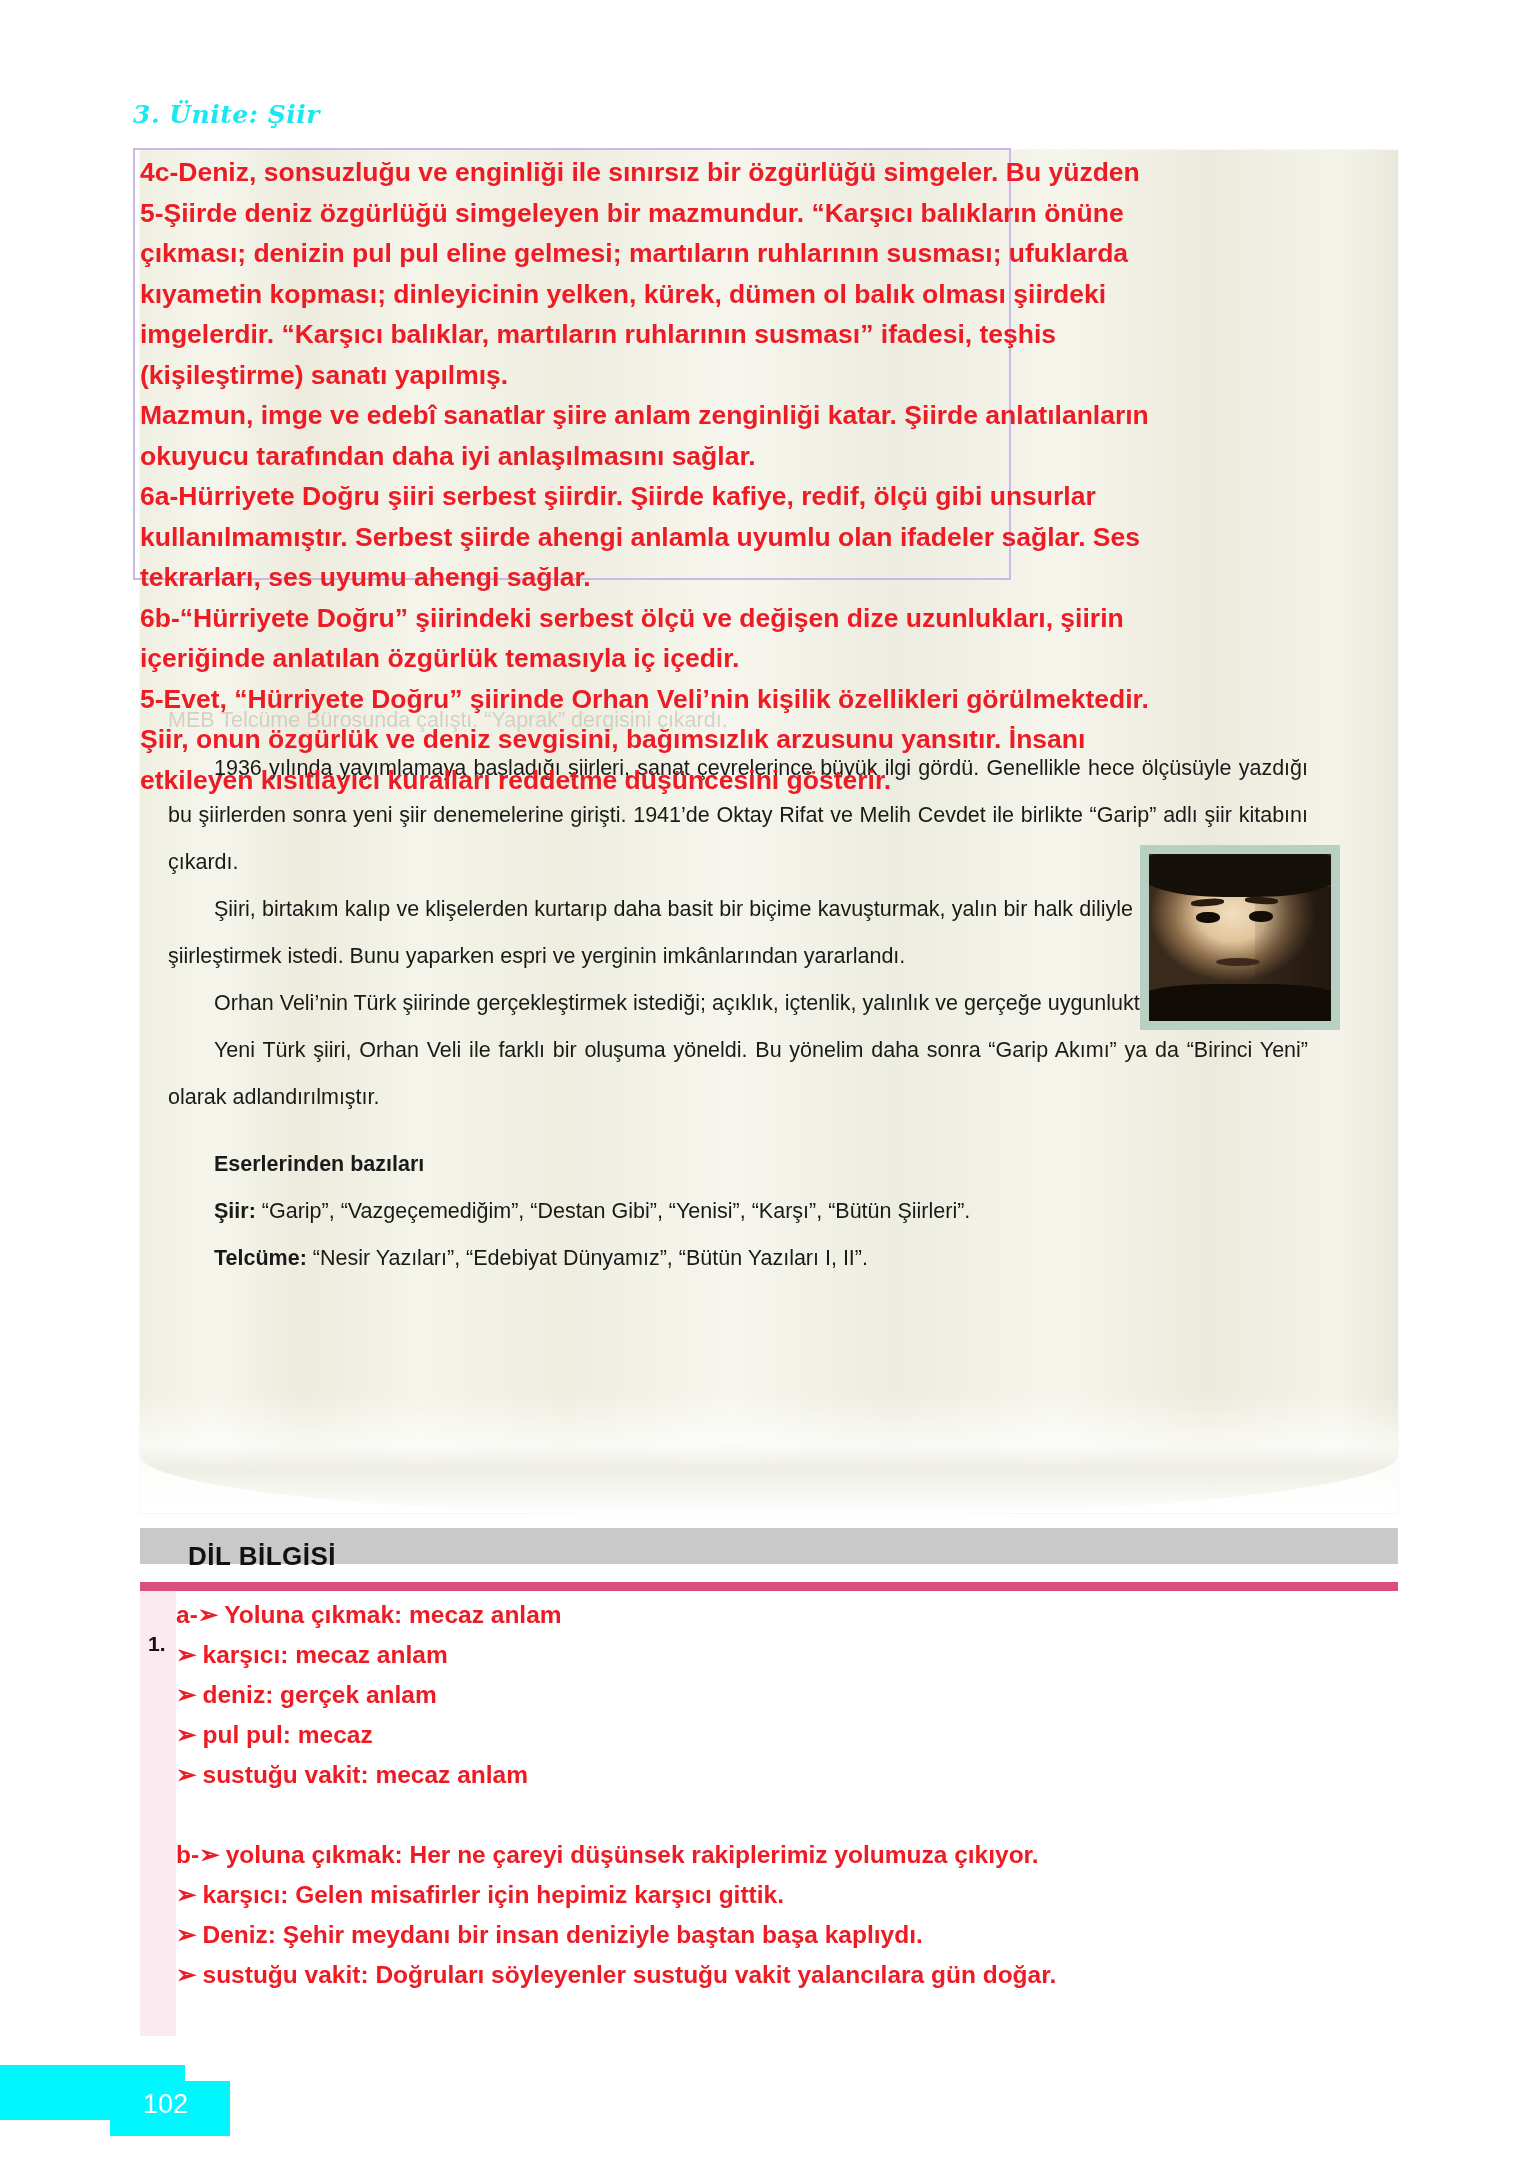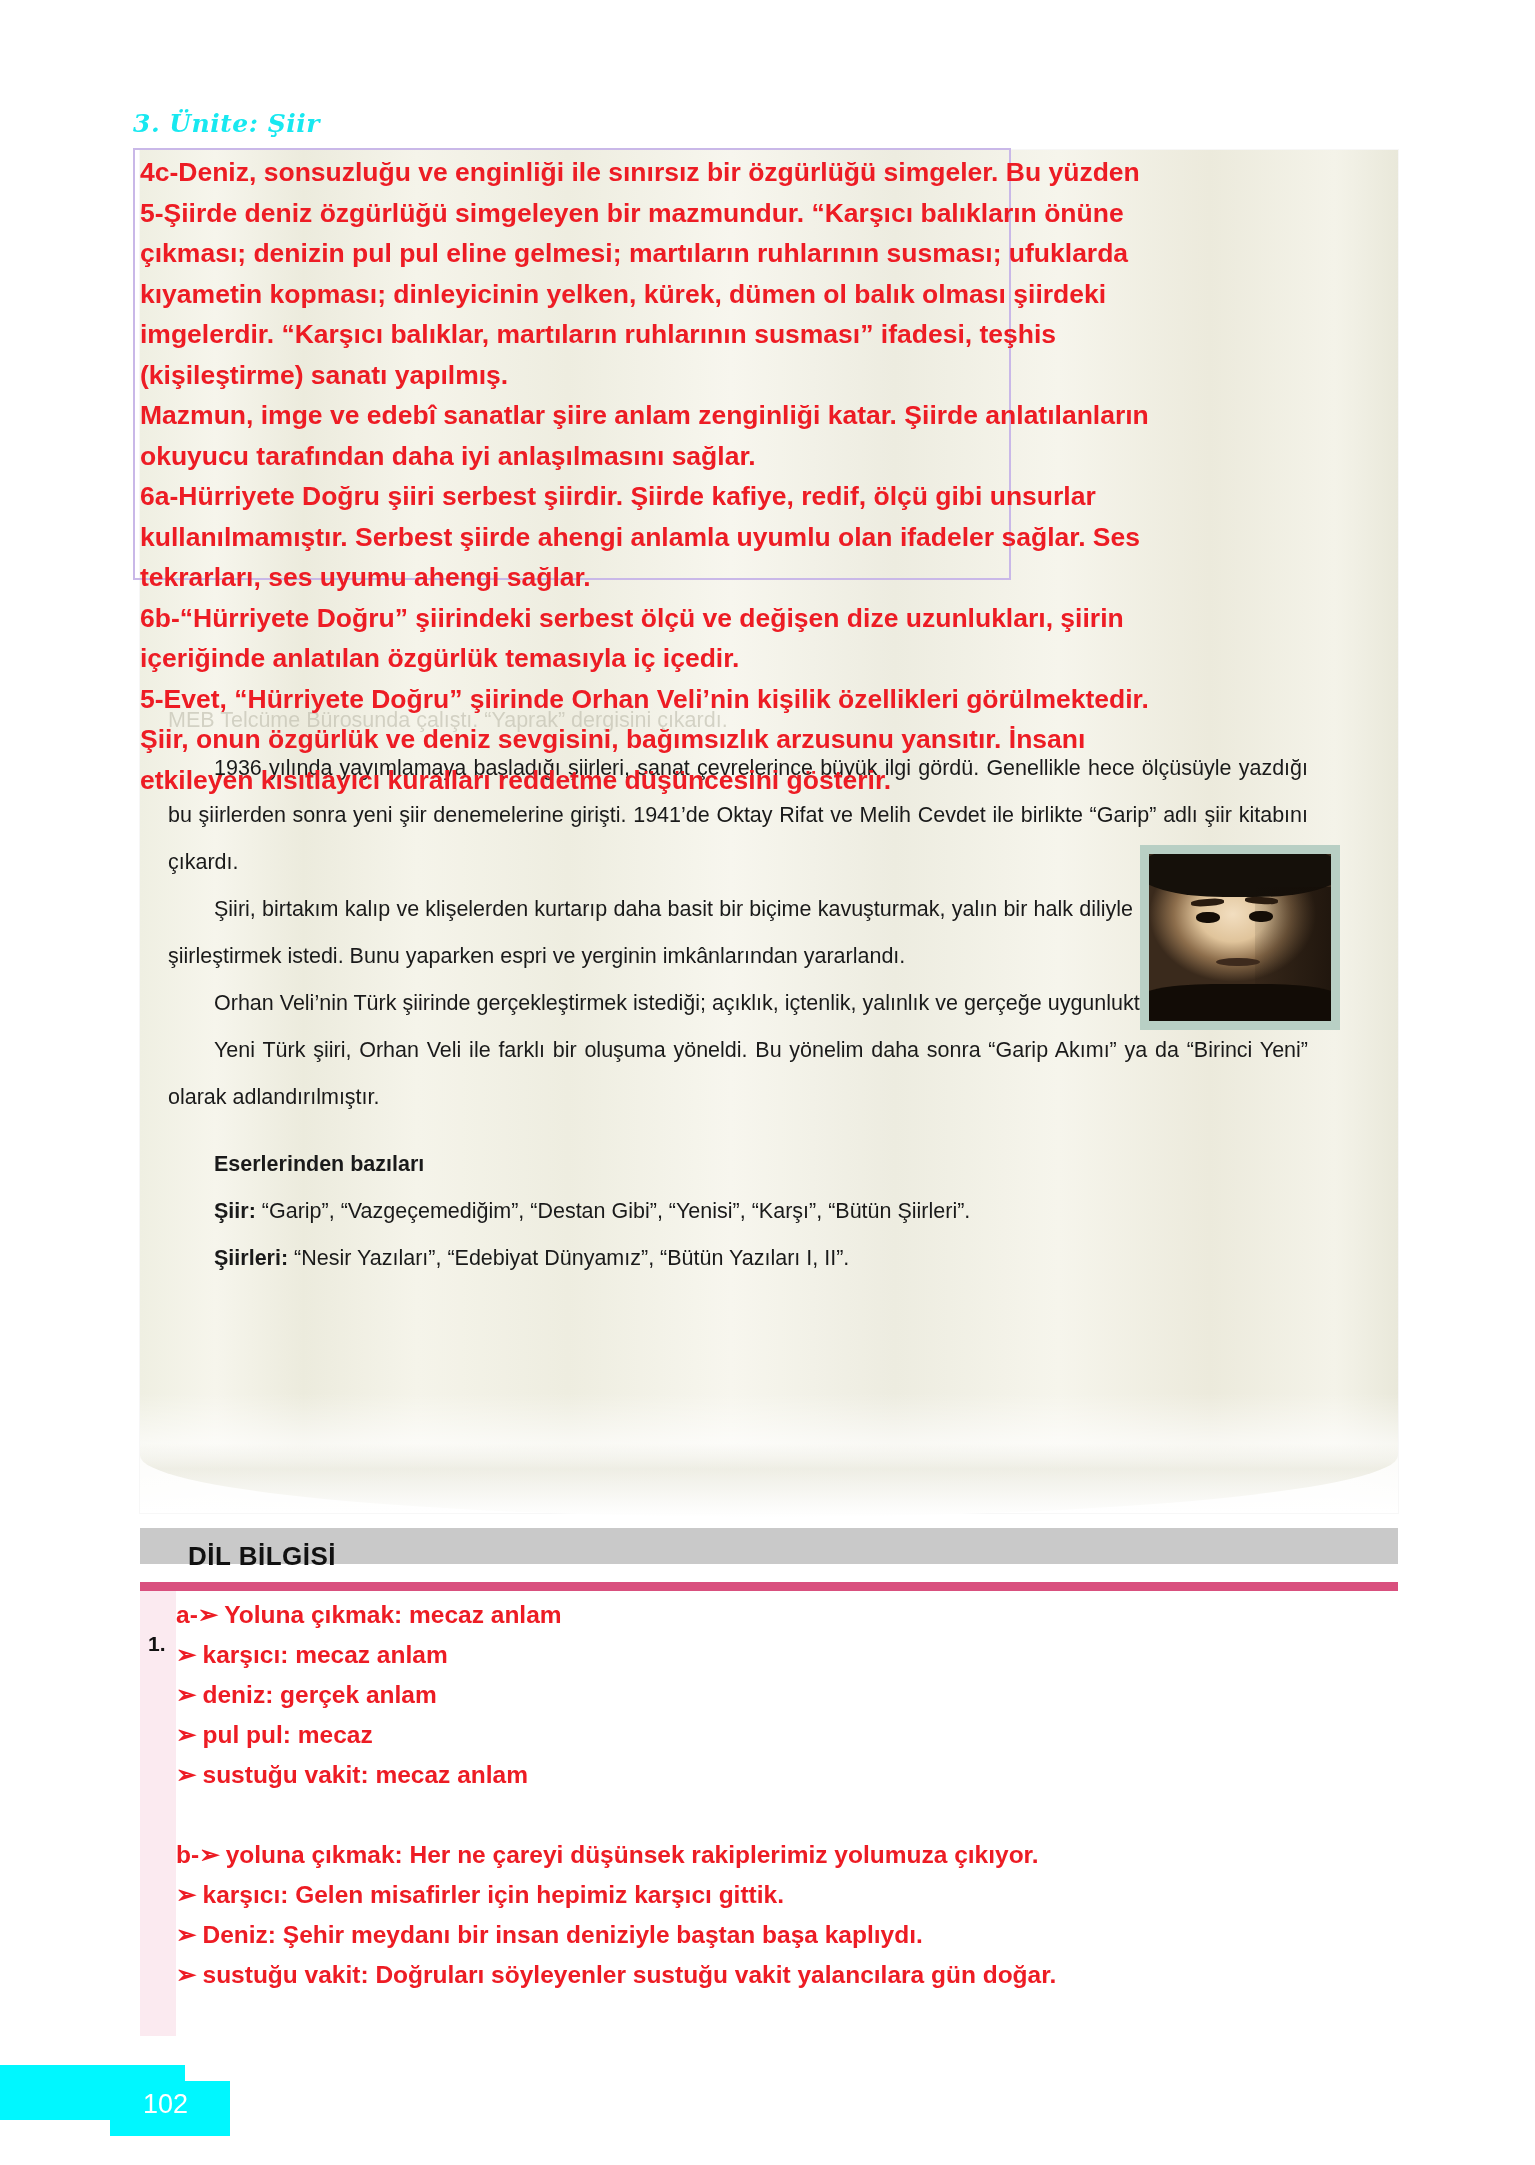--- a/index.html
+++ b/index.html
@@ -7,21 +7,21 @@
     width:1535px;height:2165px;
     background:#ffffff;
     font-family:"Liberation Sans", sans-serif;
     position:relative;
     overflow:hidden;
   }
   .page{position:absolute;inset:0;}
 
   
   .unit-header{
-    position:absolute;left:133px;top:109px;
+    position:absolute;left:133px;top:100px;
     font-family:"DejaVu Serif", serif;
     font-style:italic;
     font-weight:700;
     font-size:25px;
     color:#18e8f0;
     letter-spacing:.5px;
     white-space:nowrap;
   }
 
   
@@ -170,21 +170,21 @@
     <p class="indent">1936 yılında yayımlamaya başladığı şiirleri, sanat çevrelerince büyük ilgi gördü. Genellikle hece ölçüsüyle yazdığı bu şiirlerden sonra yeni şiir denemelerine girişti. 1941’de Oktay Rifat ve Melih Cevdet ile birlikte “Garip” adlı şiir kitabını çıkardı.</p>
     <p class="indent">Şiiri, birtakım kalıp ve klişelerden kurtarıp daha basit bir biçime kavuşturmak, yalın bir halk diliyle günlük yaşantıları şiirleştirmek istedi. Bunu yaparken espri ve yerginin imkânlarından yararlandı.</p>
     <p class="indent">Orhan Veli’nin Türk şiirinde gerçekleştirmek istediği; açıklık, içtenlik, yalınlık ve gerçeğe uygunluktur.</p>
     <p class="indent">Yeni Türk şiiri, Orhan Veli ile farklı bir oluşuma yöneldi. Bu yönelim daha sonra “Garip Akımı” ya da “Birinci Yeni” olarak adlandırılmıştır.</p>
     <p class="works-head">Eserlerinden bazıları</p>
     <p class="works-line">
       <b>Şiir:</b>
       <span>“Garip”, “Vazgeçemediğim”, “Destan Gibi”, “Yenisi”, “Karşı”, “Bütün Şiirleri”.</span>
     </p>
     <p class="works-line">
-      <b>Şiirleri:</b>
+      <b>Telcüme:</b>
       <span>“Nesir Yazıları”, “Edebiyat Dünyamız”, “Bütün Yazıları I, II”.</span>
     </p>
   </div>
 
   <div class="portrait">
     <div class="portrait-inner">
       <span class="pf hair"></span>
       <span class="pf shadow"></span>
       <span class="pf browL"></span>
       <span class="pf browR"></span>

